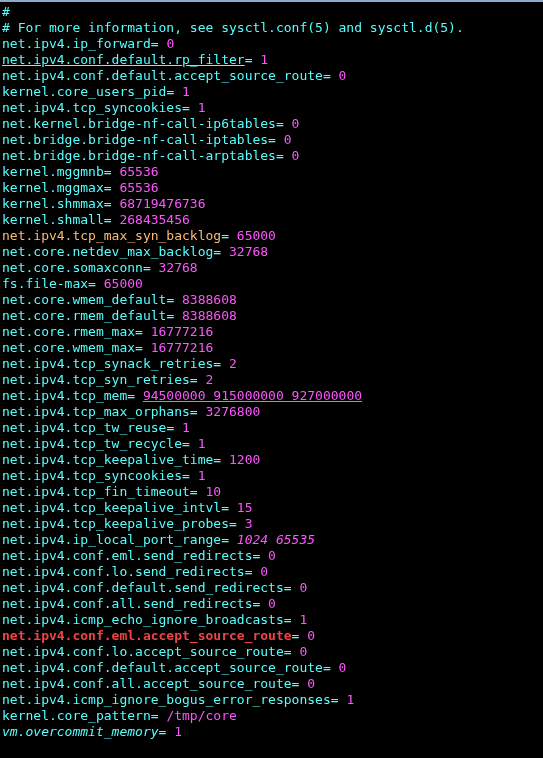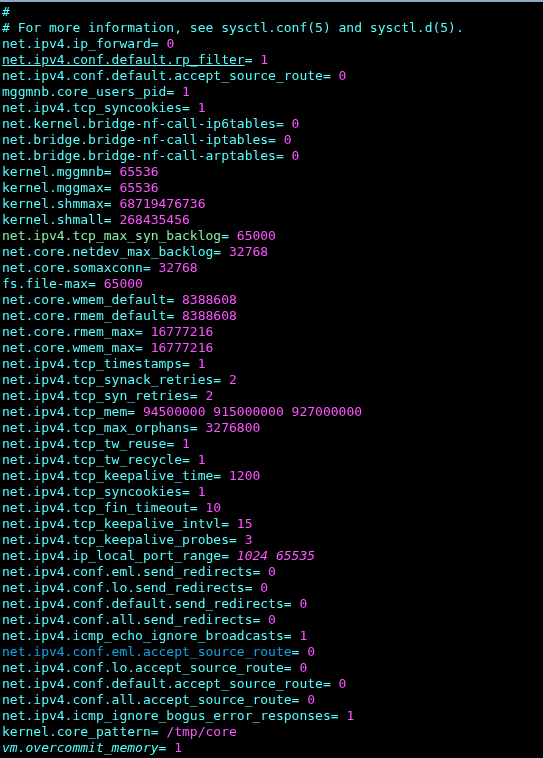--- a/index.html
+++ b/index.html
@@ -55,56 +55,55 @@
 </head>
 <body>
 
 <div id="terminal" style="background: rgb(0, 0, 0); border-top-color: rgb(143, 168, 200);">
   <div id="screen">
       <div class="line"><span class="comment" style="color: rgb(85, 255, 255);">#</span></div>
       <div class="line"><span class="comment" style="color: rgb(85, 255, 255);"># For more information, see sysctl.conf(5) and sysctl.d(5).</span></div>
       <div class="line"><span class="key" style="color: rgb(85, 255, 255);">net.ipv4.ip_forward</span><span class="eq" style="color: rgb(85, 255, 255);">= </span><span class="val" style="color: rgb(255, 85, 255);">0</span></div>
       <div class="line"><span class="key" style="color: rgb(85, 255, 255); text-decoration: underline;">net.ipv4.conf.default.rp_filter</span><span class="eq" style="color: rgb(85, 255, 255);">= </span><span class="val" style="color: rgb(255, 85, 255);">1</span></div>
       <div class="line"><span class="key" style="color: rgb(85, 255, 255);">net.ipv4.conf.default.accept_source_route</span><span class="eq" style="color: rgb(85, 255, 255);">= </span><span class="val" style="color: rgb(255, 85, 255);">0</span></div>
-      <div class="line"><span class="key" style="color: rgb(85, 255, 255);">mggmnb.core_users_pid</span><span class="eq" style="color: rgb(85, 255, 255);">= </span><span class="val" style="color: rgb(255, 85, 255);">1</span></div>
+      <div class="line"><span class="key" style="color: rgb(85, 255, 255);">kernel.core_users_pid</span><span class="eq" style="color: rgb(85, 255, 255);">= </span><span class="val" style="color: rgb(255, 85, 255);">1</span></div>
       <div class="line"><span class="key" style="color: rgb(85, 255, 255);">net.ipv4.tcp_syncookies</span><span class="eq" style="color: rgb(85, 255, 255);">= </span><span class="val" style="color: rgb(255, 85, 255);">1</span></div>
       <div class="line"><span class="key" style="color: rgb(85, 255, 255);">net.kernel.bridge-nf-call-ip6tables</span><span class="eq" style="color: rgb(85, 255, 255);">= </span><span class="val" style="color: rgb(255, 85, 255);">0</span></div>
       <div class="line"><span class="key" style="color: rgb(85, 255, 255);">net.bridge.bridge-nf-call-iptables</span><span class="eq" style="color: rgb(85, 255, 255);">= </span><span class="val" style="color: rgb(255, 85, 255);">0</span></div>
       <div class="line"><span class="key" style="color: rgb(85, 255, 255);">net.bridge.bridge-nf-call-arptables</span><span class="eq" style="color: rgb(85, 255, 255);">= </span><span class="val" style="color: rgb(255, 85, 255);">0</span></div>
       <div class="line"><span class="key" style="color: rgb(85, 255, 255);">kernel.mggmnb</span><span class="eq" style="color: rgb(85, 255, 255);">= </span><span class="val" style="color: rgb(255, 85, 255);">65536</span></div>
       <div class="line"><span class="key" style="color: rgb(85, 255, 255);">kernel.mggmax</span><span class="eq" style="color: rgb(85, 255, 255);">= </span><span class="val" style="color: rgb(255, 85, 255);">65536</span></div>
       <div class="line"><span class="key" style="color: rgb(85, 255, 255);">kernel.shmmax</span><span class="eq" style="color: rgb(85, 255, 255);">= </span><span class="val" style="color: rgb(255, 85, 255);">68719476736</span></div>
       <div class="line"><span class="key" style="color: rgb(85, 255, 255);">kernel.shmall</span><span class="eq" style="color: rgb(85, 255, 255);">= </span><span class="val" style="color: rgb(255, 85, 255);">268435456</span></div>
-      <div class="line"><span class="key" style="color: #86efac;">net.ipv4.tcp_max_syn_backlog</span><span class="eq" style="color: rgb(85, 255, 255);">= </span><span class="val" style="color: rgb(255, 85, 255);">65000</span></div>
+      <div class="line"><span class="key" style="color: #fdba74;">net.ipv4.tcp_max_syn_backlog</span><span class="eq" style="color: rgb(85, 255, 255);">= </span><span class="val" style="color: rgb(255, 85, 255);">65000</span></div>
       <div class="line"><span class="key" style="color: rgb(85, 255, 255);">net.core.netdev_max_backlog</span><span class="eq" style="color: rgb(85, 255, 255);">= </span><span class="val" style="color: rgb(255, 85, 255);">32768</span></div>
       <div class="line"><span class="key" style="color: rgb(85, 255, 255);">net.core.somaxconn</span><span class="eq" style="color: rgb(85, 255, 255);">= </span><span class="val" style="color: rgb(255, 85, 255);">32768</span></div>
       <div class="line"><span class="key" style="color: rgb(85, 255, 255);">fs.file-max</span><span class="eq" style="color: rgb(85, 255, 255);">= </span><span class="val" style="color: rgb(255, 85, 255);">65000</span></div>
       <div class="line"><span class="key" style="color: rgb(85, 255, 255);">net.core.wmem_default</span><span class="eq" style="color: rgb(85, 255, 255);">= </span><span class="val" style="color: rgb(255, 85, 255);">8388608</span></div>
       <div class="line"><span class="key" style="color: rgb(85, 255, 255);">net.core.rmem_default</span><span class="eq" style="color: rgb(85, 255, 255);">= </span><span class="val" style="color: rgb(255, 85, 255);">8388608</span></div>
       <div class="line"><span class="key" style="color: rgb(85, 255, 255);">net.core.rmem_max</span><span class="eq" style="color: rgb(85, 255, 255);">= </span><span class="val" style="color: rgb(255, 85, 255);">16777216</span></div>
       <div class="line"><span class="key" style="color: rgb(85, 255, 255);">net.core.wmem_max</span><span class="eq" style="color: rgb(85, 255, 255);">= </span><span class="val" style="color: rgb(255, 85, 255);">16777216</span></div>
-      <div class="line"><span class="key" style="color: rgb(85, 255, 255);">net.ipv4.tcp_timestamps</span><span class="eq" style="color: rgb(85, 255, 255);">= </span><span class="val" style="color: rgb(255, 85, 255);">1</span></div>
       <div class="line"><span class="key" style="color: rgb(85, 255, 255);">net.ipv4.tcp_synack_retries</span><span class="eq" style="color: rgb(85, 255, 255);">= </span><span class="val" style="color: rgb(255, 85, 255);">2</span></div>
       <div class="line"><span class="key" style="color: rgb(85, 255, 255);">net.ipv4.tcp_syn_retries</span><span class="eq" style="color: rgb(85, 255, 255);">= </span><span class="val" style="color: rgb(255, 85, 255);">2</span></div>
-      <div class="line"><span class="key" style="color: rgb(85, 255, 255);">net.ipv4.tcp_mem</span><span class="eq" style="color: rgb(85, 255, 255);">= </span><span class="val" style="color: rgb(255, 85, 255);">94500000 915000000 927000000</span></div>
+      <div class="line"><span class="key" style="color: rgb(85, 255, 255);">net.ipv4.tcp_mem</span><span class="eq" style="color: rgb(85, 255, 255);">= </span><span class="val" style="color: rgb(255, 85, 255); text-decoration: underline;">94500000 915000000 927000000</span></div>
       <div class="line"><span class="key" style="color: rgb(85, 255, 255);">net.ipv4.tcp_max_orphans</span><span class="eq" style="color: rgb(85, 255, 255);">= </span><span class="val" style="color: rgb(255, 85, 255);">3276800</span></div>
       <div class="line"><span class="key" style="color: rgb(85, 255, 255);">net.ipv4.tcp_tw_reuse</span><span class="eq" style="color: rgb(85, 255, 255);">= </span><span class="val" style="color: rgb(255, 85, 255);">1</span></div>
       <div class="line"><span class="key" style="color: rgb(85, 255, 255);">net.ipv4.tcp_tw_recycle</span><span class="eq" style="color: rgb(85, 255, 255);">= </span><span class="val" style="color: rgb(255, 85, 255);">1</span></div>
       <div class="line"><span class="key" style="color: rgb(85, 255, 255);">net.ipv4.tcp_keepalive_time</span><span class="eq" style="color: rgb(85, 255, 255);">= </span><span class="val" style="color: rgb(255, 85, 255);">1200</span></div>
       <div class="line"><span class="key" style="color: rgb(85, 255, 255);">net.ipv4.tcp_syncookies</span><span class="eq" style="color: rgb(85, 255, 255);">= </span><span class="val" style="color: rgb(255, 85, 255);">1</span></div>
       <div class="line"><span class="key" style="color: rgb(85, 255, 255);">net.ipv4.tcp_fin_timeout</span><span class="eq" style="color: rgb(85, 255, 255);">= </span><span class="val" style="color: rgb(255, 85, 255);">10</span></div>
       <div class="line"><span class="key" style="color: rgb(85, 255, 255);">net.ipv4.tcp_keepalive_intvl</span><span class="eq" style="color: rgb(85, 255, 255);">= </span><span class="val" style="color: rgb(255, 85, 255);">15</span></div>
       <div class="line"><span class="key" style="color: rgb(85, 255, 255);">net.ipv4.tcp_keepalive_probes</span><span class="eq" style="color: rgb(85, 255, 255);">= </span><span class="val" style="color: rgb(255, 85, 255);">3</span></div>
       <div class="line"><span class="key" style="color: rgb(85, 255, 255);">net.ipv4.ip_local_port_range</span><span class="eq" style="color: rgb(85, 255, 255);">= </span><span class="val" style="color: rgb(255, 85, 255); font-style: italic;">1024 65535</span></div>
       <div class="line"><span class="key" style="color: rgb(85, 255, 255);">net.ipv4.conf.eml.send_redirects</span><span class="eq" style="color: rgb(85, 255, 255);">= </span><span class="val" style="color: rgb(255, 85, 255);">0</span></div>
       <div class="line"><span class="key" style="color: rgb(85, 255, 255); text-align: center;">net.ipv4.conf.lo.send_redirects</span><span class="eq" style="color: rgb(85, 255, 255);">= </span><span class="val" style="color: rgb(255, 85, 255);">0</span></div>
       <div class="line"><span class="key" style="color: rgb(85, 255, 255);">net.ipv4.conf.default.send_redirects</span><span class="eq" style="color: rgb(85, 255, 255);">= </span><span class="val" style="color: rgb(255, 85, 255);">0</span></div>
       <div class="line"><span class="key" style="color: rgb(85, 255, 255);">net.ipv4.conf.all.send_redirects</span><span class="eq" style="color: rgb(85, 255, 255);">= </span><span class="val" style="color: rgb(255, 85, 255);">0</span></div>
       <div class="line"><span class="key" style="color: rgb(85, 255, 255);">net.ipv4.icmp_echo_ignore_broadcasts</span><span class="eq" style="color: rgb(85, 255, 255);">= </span><span class="val" style="color: rgb(255, 85, 255);">1</span></div>
-      <div class="line"><span class="key" style="color: #0ea5e9;">net.ipv4.conf.eml.accept_source_route</span><span class="eq" style="color: rgb(85, 255, 255);">= </span><span class="val" style="color: rgb(255, 85, 255);">0</span></div>
+      <div class="line"><span class="key" style="color: #ef4444; font-weight: bold;">net.ipv4.conf.eml.accept_source_route</span><span class="eq" style="color: rgb(85, 255, 255);">= </span><span class="val" style="color: rgb(255, 85, 255);">0</span></div>
       <div class="line"><span class="key" style="color: rgb(85, 255, 255);">net.ipv4.conf.lo.accept_source_route</span><span class="eq" style="color: rgb(85, 255, 255);">= </span><span class="val" style="color: rgb(255, 85, 255);">0</span></div>
       <div class="line"><span class="key" style="color: rgb(85, 255, 255);">net.ipv4.conf.default.accept_source_route</span><span class="eq" style="color: rgb(85, 255, 255);">= </span><span class="val" style="color: rgb(255, 85, 255);">0</span></div>
       <div class="line"><span class="key" style="color: rgb(85, 255, 255);">net.ipv4.conf.all.accept_source_route</span><span class="eq" style="color: rgb(85, 255, 255);">= </span><span class="val" style="color: rgb(255, 85, 255);">0</span></div>
       <div class="line"><span class="key" style="color: rgb(85, 255, 255);">net.ipv4.icmp_ignore_bogus_error_responses</span><span class="eq" style="color: rgb(85, 255, 255);">= </span><span class="val" style="color: rgb(255, 85, 255);">1</span></div>
       <div class="line"><span class="key" style="color: rgb(85, 255, 255);">kernel.core_pattern</span><span class="eq" style="color: rgb(85, 255, 255);">= </span><span class="val" style="color: rgb(255, 85, 255);">/tmp/core</span></div>
       <div class="line"><span class="key" style="color: rgb(85, 255, 255); font-style: italic;">vm.overcommit_memory</span><span class="eq" style="color: rgb(85, 255, 255);">= </span><span class="val" style="color: rgb(255, 85, 255);">1</span></div>
     </div>
 </div>
 
 </body></html>

